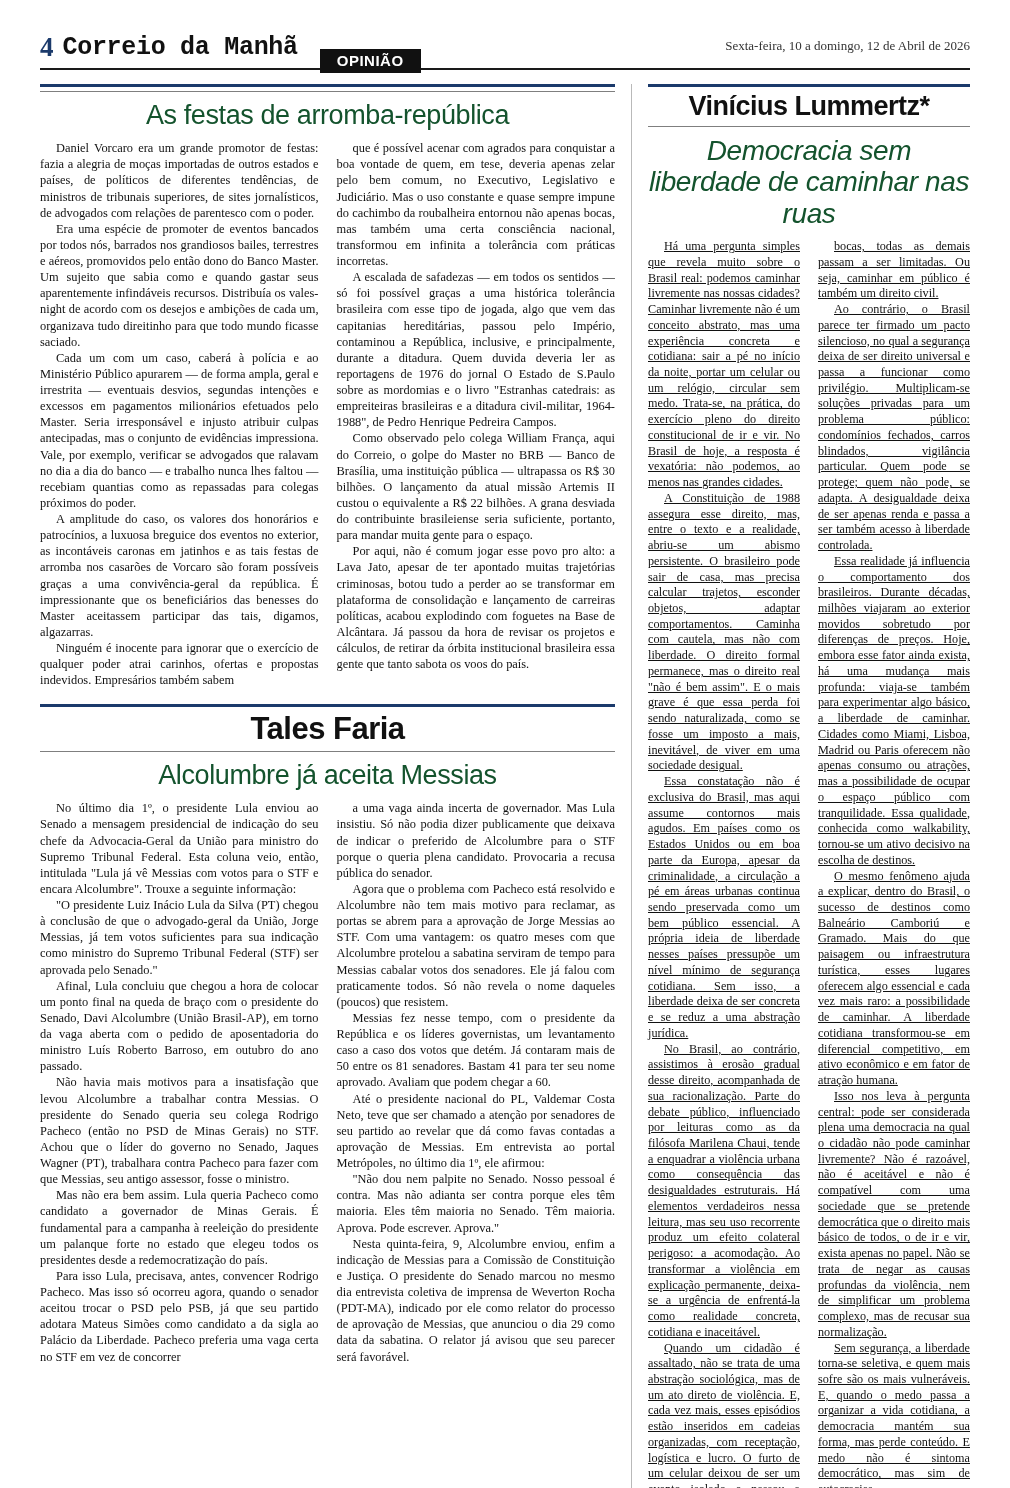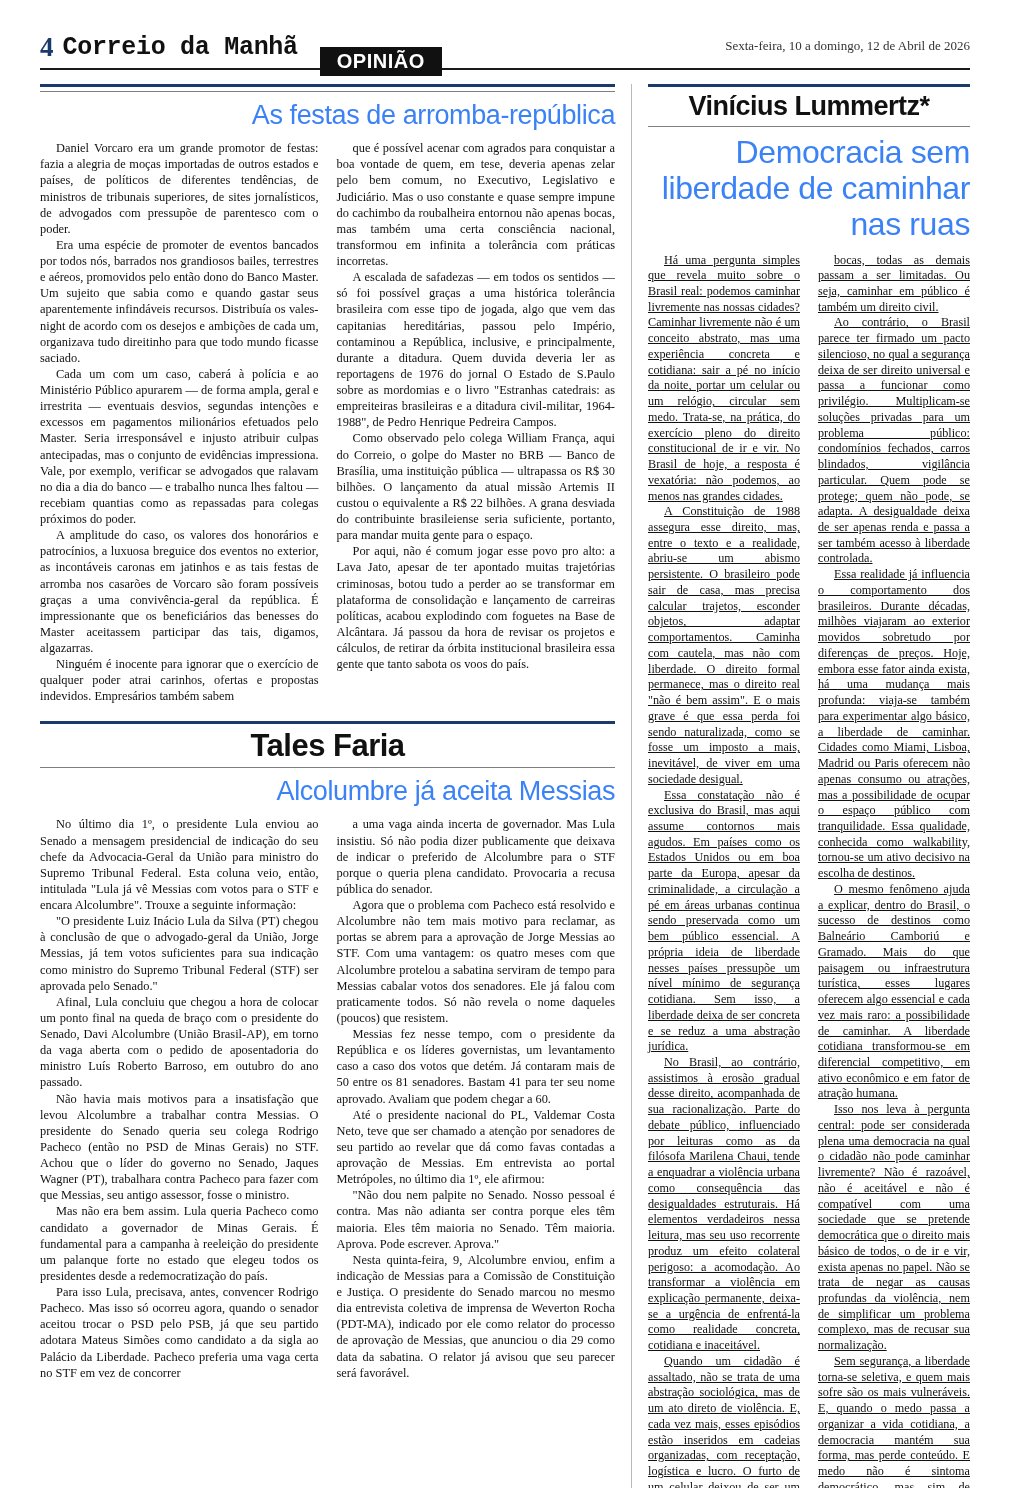--- a/index.html
+++ b/index.html
@@ -44,21 +44,21 @@
     font-weight: bold;
     letter-spacing: -0.3px;
     color: #111;
     line-height: 1;
   }
   .section-tag {
     margin-left: 22px;
     background: #111;
     color: #fff;
     font-family: "Liberation Sans", sans-serif;
-    font-size: 20px;
+    font-size: 15px;
     font-weight: bold;
     letter-spacing: 0.5px;
     padding: 4px 17px 5px 17px;
     line-height: 1;
     margin-top: 28px;
   }
   .dateline {
     margin-left: auto;
     font-family: "Liberation Serif", serif;
     font-size: 13px;
@@ -102,28 +102,29 @@
     font-size: 27px;
   }
   .byline-rule-bot {
     border-bottom: 1px solid #7f7f7f;
     margin-bottom: 8px;
   }
   .headline {
     font-family: "Liberation Sans", sans-serif;
     font-weight: normal;
     font-size: 27px;
-    text-align: right;
+    text-align: center;
     line-height: 1.12;
-    color: #3b82f6;
+    color: #14532d;
     margin-bottom: 10px;
     letter-spacing: -0.4px;
   }
   .headline.right {
-    font-size: 32px;
+    font-size: 28px;
+    font-style: italic;
   }
 
   
   .cols2 {
     display: flex;
     gap: 18px;
   }
   .col {
     flex: 1;
   }
@@ -160,21 +161,21 @@
   <div class="content">
 
     <div class="left-col">
 
       <div>
         <div class="byline-rule-top"></div>
         <div class="byline-rule-bot"></div>
         <div class="headline">As festas de arromba-república</div>
         <div class="cols2">
           <div class="col">
-            <p class="body">Daniel Vorcaro era um grande promotor de festas: fazia a alegria de moças importadas de outros estados e países, de políticos de diferentes tendências, de ministros de tribunais superiores, de sites jornalísticos, de advogados com pressupõe de parentesco com o poder.</p>
+            <p class="body">Daniel Vorcaro era um grande promotor de festas: fazia a alegria de moças importadas de outros estados e países, de políticos de diferentes tendências, de ministros de tribunais superiores, de sites jornalísticos, de advogados com relações de parentesco com o poder.</p>
             <p class="body">Era uma espécie de promoter de eventos bancados por todos nós, barrados nos grandiosos bailes, terrestres e aéreos, promovidos pelo então dono do Banco Master. Um sujeito que sabia como e quando gastar seus aparentemente infindáveis recursos. Distribuía os vales-night de acordo com os desejos e ambições de cada um, organizava tudo direitinho para que todo mundo ficasse saciado.</p>
             <p class="body">Cada um com um caso, caberá à polícia e ao Ministério Público apurarem — de forma ampla, geral e irrestrita — eventuais desvios, segundas intenções e excessos em pagamentos milionários efetuados pelo Master. Seria irresponsável e injusto atribuir culpas antecipadas, mas o conjunto de evidências impressiona. Vale, por exemplo, verificar se advogados que ralavam no dia a dia do banco — e trabalho nunca lhes faltou — recebiam quantias como as repassadas para colegas próximos do poder.</p>
             <p class="body">A amplitude do caso, os valores dos honorários e patrocínios, a luxuosa breguice dos eventos no exterior, as incontáveis caronas em jatinhos e as tais festas de arromba nos casarões de Vorcaro são foram possíveis graças a uma convivência-geral da república. É impressionante que os beneficiários das benesses do Master aceitassem participar das tais, digamos, algazarras.</p>
             <p class="body">Ninguém é inocente para ignorar que o exercício de qualquer poder atrai carinhos, ofertas e propostas indevidos. Empresários também sabem</p>
           </div>
           <div class="col">
             <p class="body">que é possível acenar com agrados para conquistar a boa vontade de quem, em tese, deveria apenas zelar pelo bem comum, no Executivo, Legislativo e Judiciário. Mas o uso constante e quase sempre impune do cachimbo da roubalheira entornou não apenas bocas, mas também uma certa consciência nacional, transformou em infinita a tolerância com práticas incorretas.</p>
             <p class="body">A escalada de safadezas — em todos os sentidos — só foi possível graças a uma histórica tolerância brasileira com esse tipo de jogada, algo que vem das capitanias hereditárias, passou pelo Império, contaminou a República, inclusive, e principalmente, durante a ditadura. Quem duvida deveria ler as reportagens de 1976 do jornal O Estado de S.Paulo sobre as mordomias e o livro "Estranhas catedrais: as empreiteiras brasileiras e a ditadura civil-militar, 1964-1988", de Pedro Henrique Pedreira Campos.</p>
             <p class="body">Como observado pelo colega William França, aqui do Correio, o golpe do Master no BRB — Banco de Brasília, uma instituição pública — ultrapassa os R$ 30 bilhões. O lançamento da atual missão Artemis II custou o equivalente a R$ 22 bilhões. A grana desviada do contribuinte brasileiense seria suficiente, portanto, para mandar muita gente para o espaço.</p>
             <p class="body">Por aqui, não é comum jogar esse povo pro alto: a Lava Jato, apesar de ter apontado muitas trajetórias criminosas, botou tudo a perder ao se transformar em plataforma de consolidação e lançamento de carreiras políticas, acabou explodindo com foguetes na Base de Alcântara. Já passou da hora de revisar os projetos e cálculos, de retirar da órbita institucional brasileira essa gente que tanto sabota os voos do país.</p>

